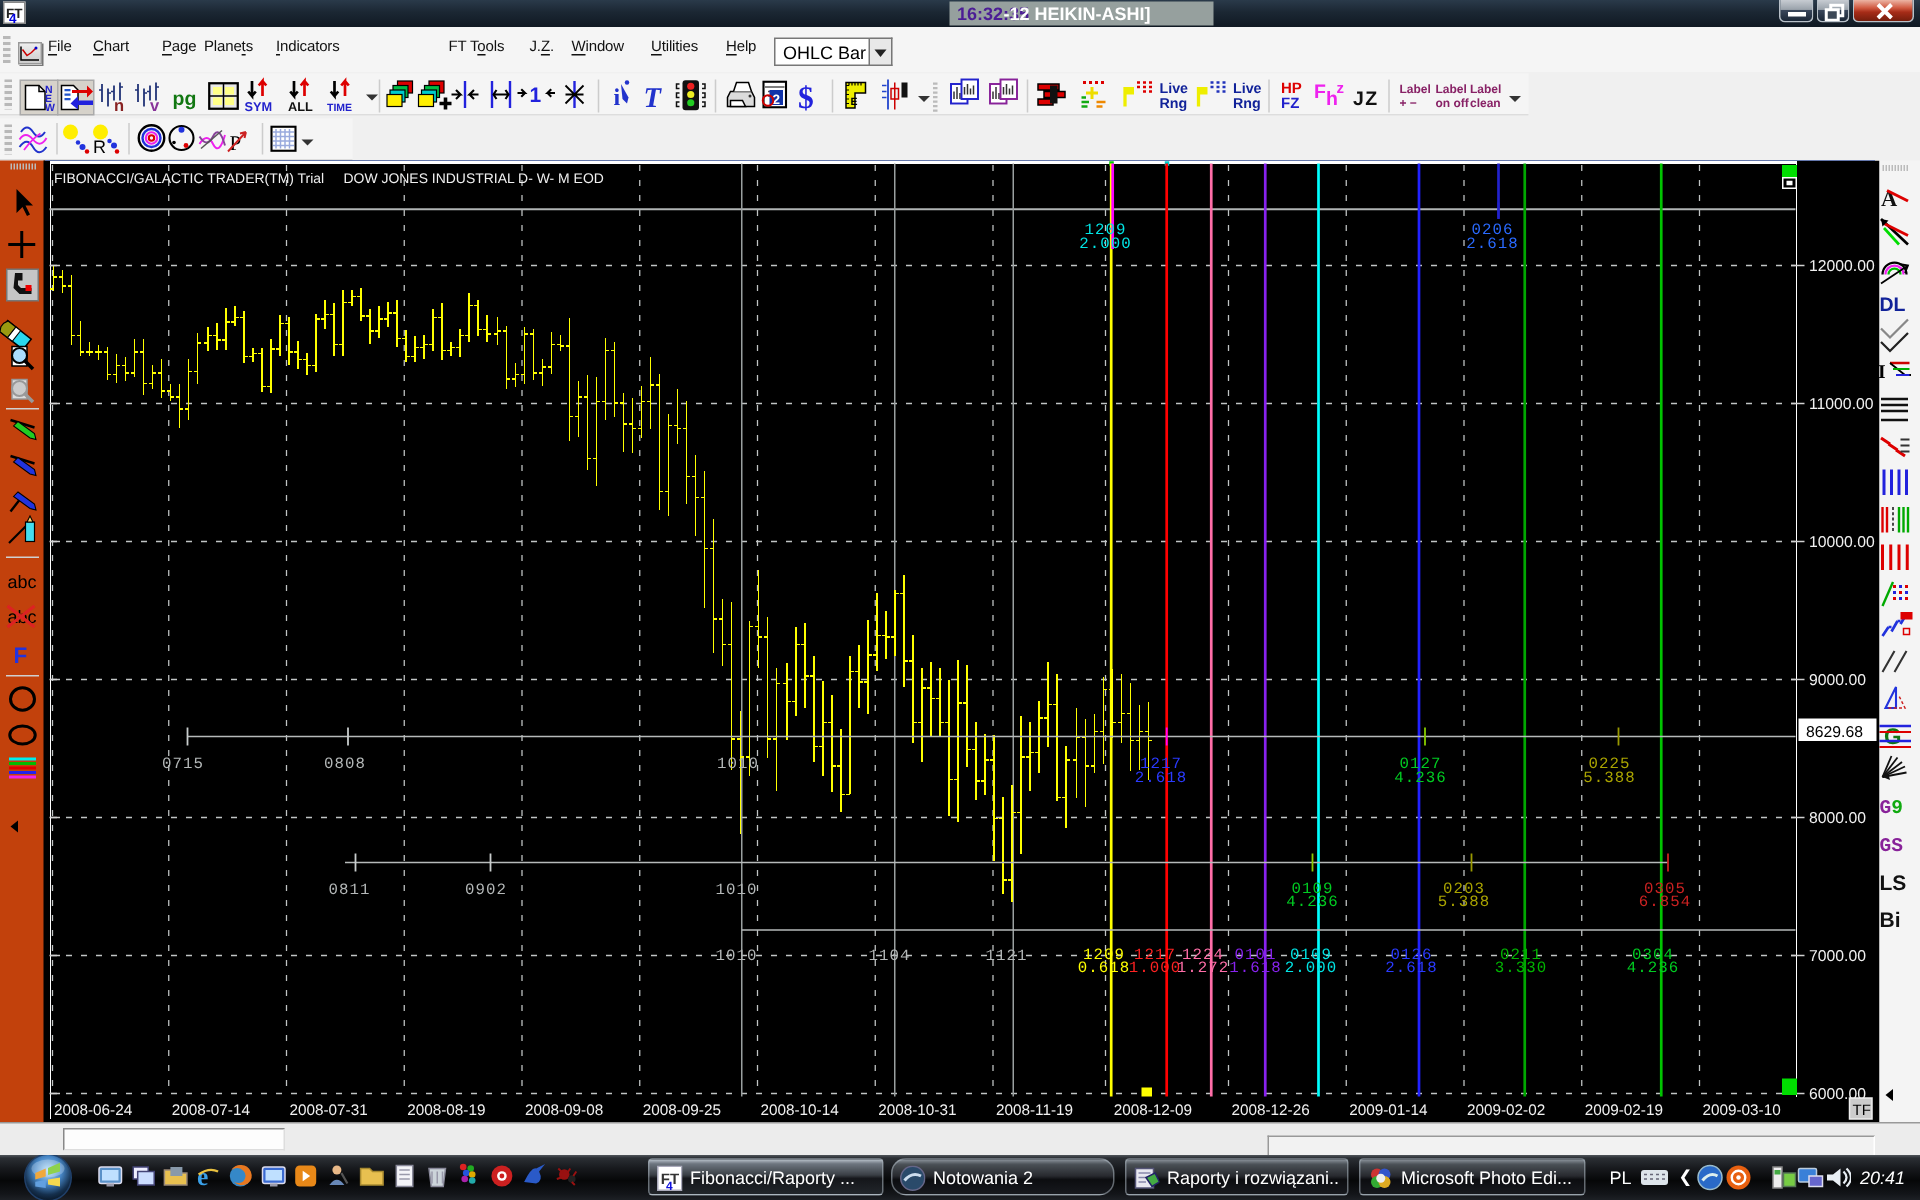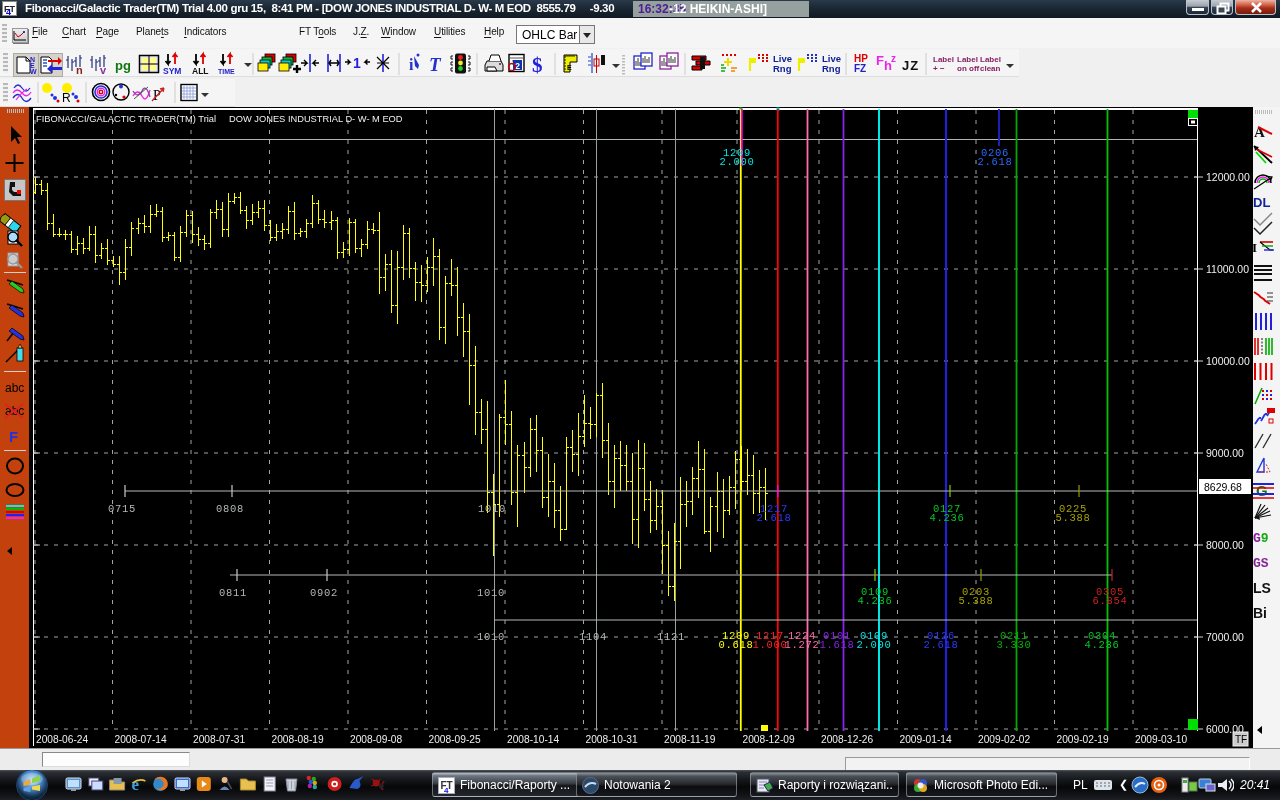--- a/index.html
+++ b/index.html
@@ -37,21 +37,20 @@
 .tray{position:absolute;color:#fff;font-size:12px;}
 .combo{position:absolute;left:516px;top:7px;width:64px;height:19px;background:#fff;border:1px solid #777;}
 </style></head>
 <body>
 
 <div id="titlebar">
  <div id="appicon">
       <span style="position:absolute;left:1px;top:2px;">FT</span>
       <span style="position:absolute;left:3px;top:5px;color:#0000e0;">4</span>
     </div>
- <div id="titletext">Fibonacci/Galactic Trader(TM) Trial 4.00 gru 15,  8:41 PM - [DOW JONES INDUSTRIAL D- W- M EOD  8555.79     -9.30</div>
  <div id="tooltip">
       <span class="t1">16:32:35</span>
       <span class="t2">-12 HEIKIN-ASHI]</span>
     </div>
  <div class="winbtn" style="left:1186px;width:23px;background:linear-gradient(180deg,#c7ccd2 0%,#9aa2ab 45%,#39465a 50%,#1b2737 100%);">
    <div style="position:absolute;left:5px;top:8px;width:12px;height:3px;background:#fff;"></div>
     </div>
  <div class="winbtn" style="left:1211px;width:22px;background:linear-gradient(180deg,#c7ccd2 0%,#9aa2ab 45%,#39465a 50%,#1b2737 100%);">
    <svg style="position:absolute;left:4px;top:2px;" width="14" height="12">
         <rect x="4.5" y="1.5" width="8" height="7" fill="none" stroke="#fff" stroke-width="2"></rect>
@@ -68,21 +67,21 @@
 <div id="menubar">
  <div class="grip" style="left:2px;top:6px;height:18px;"></div>
  <div style="position:absolute;left:12px;top:10px;width:16px;height:15px;background:linear-gradient(180deg,#eee,#ccc);border:1px solid #999;box-shadow:1px 1px 0 #777;"></div>
  <svg class="abs" style="left:13px;top:11px;" width="14" height="13">
       <path d="M1 2 L1 11 L13 11" stroke="#000" fill="none"></path>
       <path d="M2 4 L5 8 L8 6 L11 3" stroke="#c00" fill="none" stroke-width="1"></path>
       <circle cx="11" cy="3" r="1" fill="#00c"></circle>
     </svg>
  <span class="menuitem" style="left:32px;"><u>F</u>ile</span>
  <span class="menuitem" style="left:62px;"><u>C</u>hart</span>
- <span class="menuitem" style="left:96px;"><u>P</u>age</span>
+ <span class="menuitem" style="left:108px;"><u>P</u>age</span>
  <span class="menuitem" style="left:136px;">Plane<u>t</u>s</span>
  <span class="menuitem" style="left:184px;"><u>I</u>ndicators</span>
  <span class="menuitem" style="left:245px;margin-top:25px;"><u>S</u>ystems</span>
  <span class="menuitem" style="left:299px;">FT T<u>o</u>ols</span>
  <span class="menuitem" style="left:353px;">J.<u>Z</u>.</span>
  <span class="menuitem" style="left:381px;"><u>W</u>indow</span>
  <span class="menuitem" style="left:434px;"><u>U</u>tilities</span>
  <span class="menuitem" style="left:484px;"><u>H</u>elp</span>
  <div class="combo">
       <span style="position:absolute;left:5px;top:2px;font-size:12px;">OHLC Bar</span>
@@ -594,21 +593,21 @@
         <path d="M312.2 9l3 3M320.2 9l-2 3M311.2 16l3-1M324.2 11l-2 3M323.2 20l-2-2" stroke="#991111" stroke-width="1.3"></path>
       </svg>
       <div class="taskbtn" style="left:432px;width:157px;background:linear-gradient(180deg,#b9c2cb 0%,#6e7680 12%,#3a3f45 45%,#14161a 55%,#22262b 100%);">
         <div style="position:absolute;left:5px;top:4px;width:17px;height:17px;"><svg width="17" height="17">
             <rect x="0.5" y="0.5" width="16" height="16" fill="#fff" stroke="#aab"></rect>
             <text x="2.5" y="12" font-size="10" font-weight="bold" fill="#333" font-family="Liberation Sans">FT</text>
             <text x="6" y="16" font-size="8" font-weight="bold" fill="#1111dd" font-family="Liberation Sans">4</text>
           </svg></div>
         <div class="lbl" style="width:123px;">Fibonacci/Raporty ...</div>
       </div>
-      <div class="taskbtn" style="left:576px;width:161px;background:linear-gradient(180deg,#8b939b 0%,#4a5056 14%,#27292e 48%,#0c0d10 58%,#17191e 100%);">
+      <div class="taskbtn" style="left:594px;width:149px;background:linear-gradient(180deg,#8b939b 0%,#4a5056 14%,#27292e 48%,#0c0d10 58%,#17191e 100%);border-radius:10px;">
         <div style="position:absolute;left:5px;top:4px;width:17px;height:17px;"><svg width="17" height="17">
             <circle cx="8.5" cy="8.5" r="8" fill="#2a4a6a" stroke="#668"></circle>
             <path d="M3 10q5-6 11-3" stroke="#cde" stroke-width="2" fill="none"></path>
           </svg></div>
         <div class="lbl" style="width:115px;">Notowania 2</div>
       </div>
       <div class="taskbtn" style="left:750px;width:149px;background:linear-gradient(180deg,#8b939b 0%,#4a5056 14%,#27292e 48%,#0c0d10 58%,#17191e 100%);">
         <div style="position:absolute;left:5px;top:4px;width:17px;height:17px;"><svg width="17" height="17">
             <rect x="1" y="2" width="12" height="13" fill="#e8e8f0" stroke="#557"></rect>
             <path d="M3 5h8M3 8h8M3 11h5" stroke="#88a"></path>

